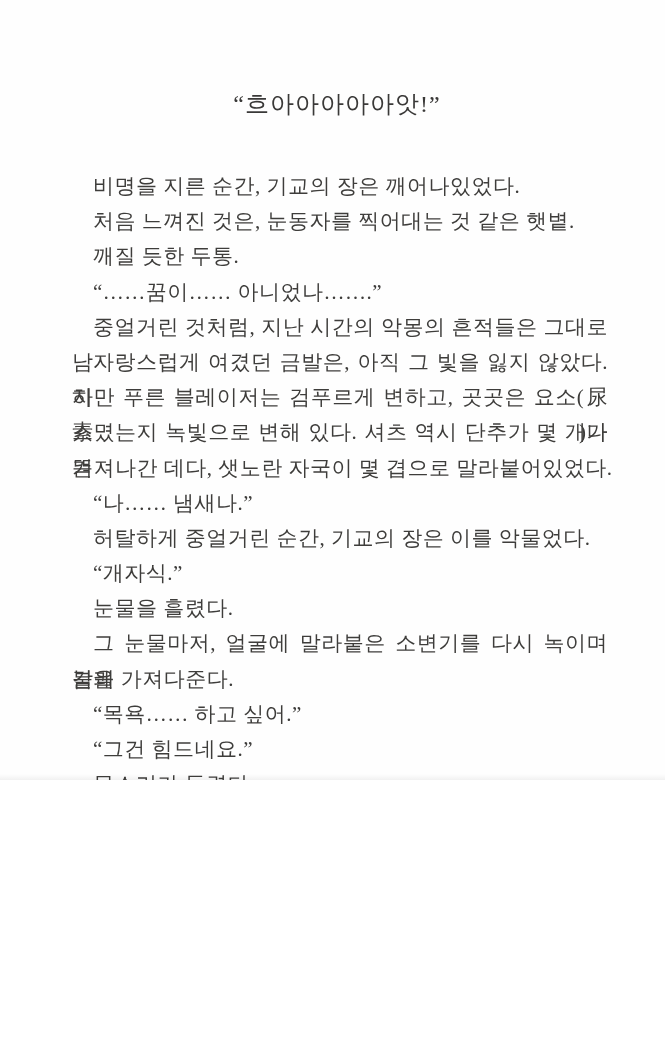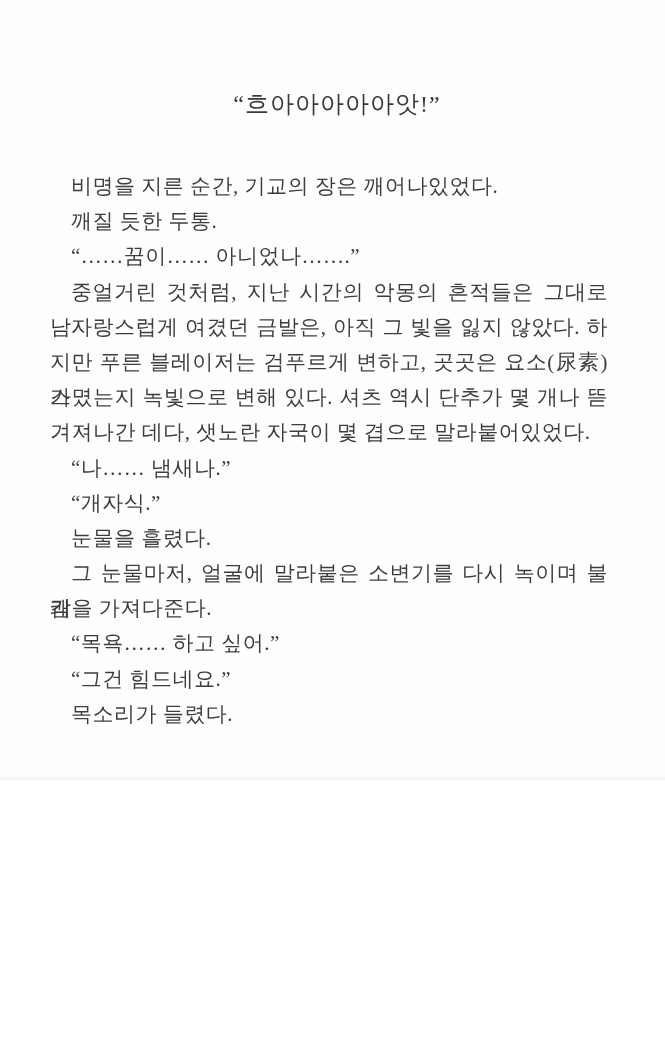--- a/index.html
+++ b/index.html
@@ -32,21 +32,21 @@
     right: 57px;
     text-align: center;
     font-size: 24px;
     line-height: 32px;
     letter-spacing: 1px;
     color: #3a3938;
   }
   .text-body {
     position: absolute;
     top: 169px;
-    left: 50px;
+    left: 72px;
     right: 57px;
   }
   .line {
     font-size: 21px;
     line-height: 35.2px;
     height: 35.2px;
     white-space: nowrap;
     letter-spacing: 0.5px;
   }
   .line.indent {
@@ -68,28 +68,30 @@
   }
 </style>
 </head>
 <body>
 
 <div class="page">
   <div class="title">“흐아아아아아앗!”</div>
 
   <div class="text-body">
       <div class="line indent">비명을 지른 순간, 기교의 장은 깨어나있었다.</div>
+      <div class="line indent">처음 느껴진 것은, 눈동자를 찍어대는 것 같은 햇볕.</div>
       <div class="line indent">깨질 듯한 두통.</div>
       <div class="line indent">“……꿈이…… 아니었나…….”</div>
       <div class="line indent fill">중얼거린 것처럼, 지난 시간의 악몽의 흔적들은 그대로 남</div>
       <div class="line indent fill">자랑스럽게 여겼던 금발은, 아직 그 빛을 잃지 않았다. 하</div>
       <div class="line fill">지만 푸른 블레이저는 검푸르게 변하고, 곳곳은 요소(尿素)가</div>
       <div class="line fill">스몄는지 녹빛으로 변해 있다. 셔츠 역시 단추가 몇 개나 뜯</div>
       <div class="line">겨져나간 데다, 샛노란 자국이 몇 겹으로 말라붙어있었다.</div>
       <div class="line indent">“나…… 냄새나.”</div>
+      <div class="line indent">허탈하게 중얼거린 순간, 기교의 장은 이를 악물었다.</div>
       <div class="line indent">“개자식.”</div>
       <div class="line indent">눈물을 흘렸다.</div>
       <div class="line indent fill">그 눈물마저, 얼굴에 말라붙은 소변기를 다시 녹이며 불쾌</div>
       <div class="line">감을 가져다준다.</div>
       <div class="line indent">“목욕…… 하고 싶어.”</div>
       <div class="line indent">“그건 힘드네요.”</div>
       <div class="line indent">목소리가 들렸다.</div>
     </div>
 
   <div class="page-number">33</div>

